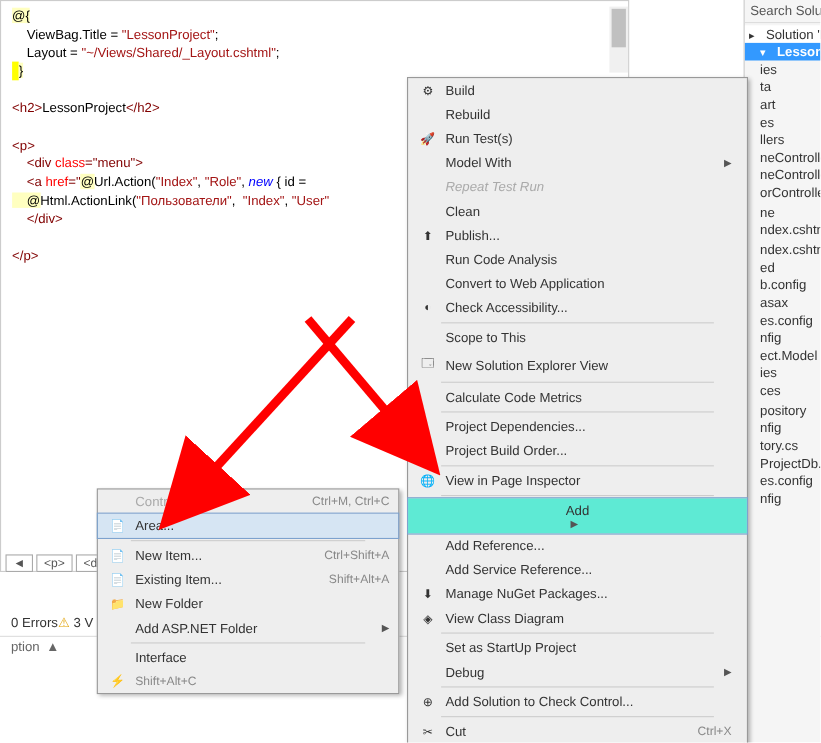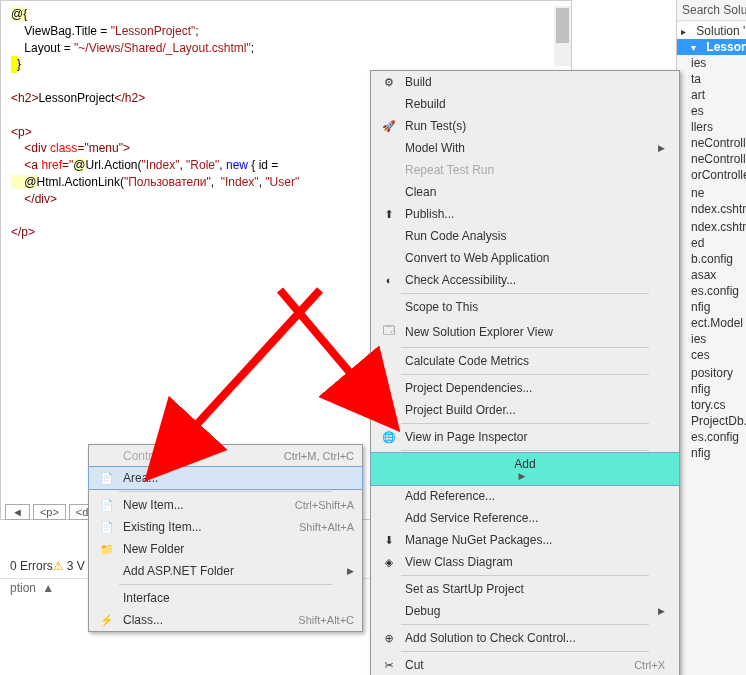--- a/index.html
+++ b/index.html
@@ -4,21 +4,21 @@
   <style>
     * { margin: 0; padding: 0; box-sizing: border-box; font-family: 'Segoe UI', Tahoma, sans-serif; font-size: 12px; }
     body { background: #fff; width: 746px; height: 675px; position: relative; overflow: hidden; }
     
     .code-editor { position: absolute; top: 0; left: 0; width: 572px; height: 520px; background: #fff; border: 1px solid #ccc; font-family: Consolas, monospace; font-size: 13px; padding: 5px 10px; line-height: 1.4; }
     .code-line { white-space: pre; }
     .kw-at { color: #000; background: #ffffc0; }
     .kw-string { color: #a31515; }
     .kw-tag { color: #800000; }
     .kw-attr { color: #ff0000; }
-    .kw-csharp { color: #0000ff; }
+    .kw-csharp { color: #0000ff; font-style: italic; }
     .yellow-marker { background: #ffff00; width: 6px; display: inline-block; }
     
     .scrollbar-area { position: absolute; right: 0; top: 5px; width: 17px; height: 60px; background: #f0f0f0; }
     .scroll-thumb { background: #c0c0c0; height: 35px; width: 13px; margin: 2px; }
     
     .bottom-tabs { position: absolute; bottom: 155px; left: 5px; display: flex; gap: 3px; align-items: center; }
     .tab-btn { border: 1px solid #aaa; background: #fff; padding: 1px 6px; font-size: 11px; color: #555; }
     
     .status-bar { position: absolute; bottom: 100px; left: 0; display: flex; padding: 2px 10px; font-size: 11px; color: #333; align-items: center; }
     .warning-icon { color: #e0a000; }
@@ -29,21 +29,21 @@
     .submenu-item.disabled { color: #aaa; }
     .submenu-item.highlighted { background: #d6e5f3; outline: 1px solid #7da2ce; }
     .submenu-sep { height: 1px; background: #ccc; margin: 2px 30px 2px 30px; }
     .submenu-icon { width: 20px; text-align: center; margin-right: 6px; color: #555; font-size: 11px; }
     .submenu-label { flex: 1; }
     .submenu-shortcut { color: #888; font-size: 11px; }
     .submenu-arrow { color: #555; font-size: 9px; }
     
     .context-menu { position: absolute; left: 370px; top: 70px; width: 310px; background: #eee; border: 1px solid #999; box-shadow: 2px 2px 4px rgba(0,0,0,0.3); z-index: 15; }
     .ctx-item { display: flex; align-items: center; padding: 4px 8px; font-size: 12px; color: #333; }
-    .ctx-item.disabled { color: #aaa; }
+    .ctx-item.disabled { color: #aaa; font-style: italic; }
     .ctx-item.highlighted { background: #5eead4; outline: 1px solid #7da2ce; flex-direction: column; }
     .ctx-sep { height: 1px; background: #ccc; margin: 2px 30px 2px 30px; }
     .ctx-icon { width: 20px; text-align: center; margin-right: 6px; font-size: 11px; }
     .ctx-label { flex: 1; }
     .ctx-shortcut { color: #888; font-size: 11px; padding-right: 6px; margin-left: 28px; }
     .ctx-arrow { color: #555; font-size: 9px; padding-right: 6px; }
     
     .solution-panel { position: absolute; right: 0; top: 0; width: 70px; height: 675px; background: #f5f5f5; border-left: 1px solid #ccc; font-size: 11px; overflow: hidden; }
     .sol-header { padding: 3px 5px; color: #555; border-bottom: 1px solid #ddd; white-space: nowrap; }
     .sol-tree { padding: 2px 0; }
@@ -124,21 +124,20 @@
       <span class="submenu-label">Add ASP.NET Folder</span>
       <span class="submenu-arrow">▶</span>
     </div>
     <div class="submenu-sep"></div>
     <div class="submenu-item">
       <span class="submenu-icon"></span>
       <span class="submenu-label">Interface</span>
     </div>
     <div class="submenu-item">
       <span class="submenu-icon">⚡</span>
-      <span class="submenu-label">Class...</span>
       <span class="submenu-shortcut">Shift+Alt+C</span>
     </div>
   </div>
 
 <div class="context-menu" id="ctxmenu">
     <div class="ctx-item">
       <span class="ctx-icon">⚙</span>
       <span class="ctx-label">Build</span>
     </div>
     <div class="ctx-item">

